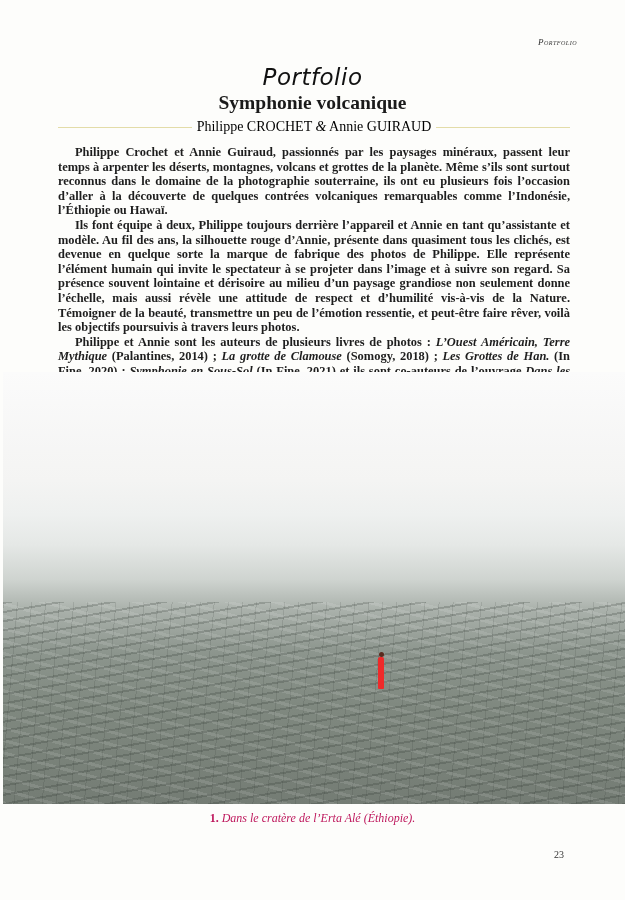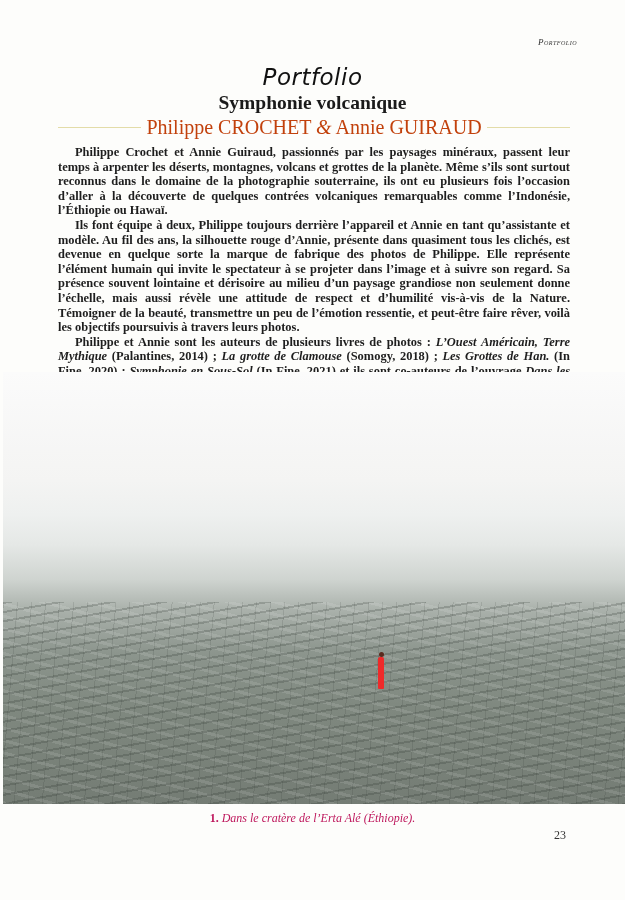--- a/index.html
+++ b/index.html
@@ -8,21 +8,21 @@
   .running-head { position:absolute; top:37px; right:48px; font-style:italic; font-size:9px;
          letter-spacing:0.5px; font-variant:small-caps; color:#333; }
   .kicker { position:absolute; top:64px; left:0; width:625px; text-align:center;
          font-family:"DejaVu Sans", sans-serif; font-style:italic; font-size:23px; color:#111;
          letter-spacing:0.5px; }
   .title { position:absolute; top:92px; left:0; width:625px; text-align:center;
          font-size:19.5px; font-weight:bold; color:#1a1a1a; }
   .byline-row { position:absolute; top:117px; left:58px; width:512px; height:20px;
          display:flex; align-items:center; }
   .rule { flex:1; height:1px; background:#e3dca8; }
-  .byline { padding:0 5px; font-size:20px; white-space:nowrap; color:#c2410c; }
+  .byline { padding:0 5px; font-size:14px; white-space:nowrap; color:#000000; }
   .amp { font-style:italic; }
   .body { position:absolute; top:145px; left:58px; width:512px; font-size:12.45px;
          line-height:14.6px; text-align:justify; hyphens:auto; }
   .body p { margin:0; text-indent:17px;font-weight:bold; }
   .body p.more { margin-top:4px; }
   .end-mark { display:inline-block; width:8px; height:8px; border:1.3px solid #222;
          float:right; margin-top:3px; margin-right:1px; }
   .photo { position:absolute; top:372px; left:3px; width:622px; height:432px; overflow:hidden;
          background:linear-gradient(to bottom,#fbfbfb 0%,#f4f4f3 25%,#eef0ef 33%,#e5e8e6 40%,
          #cfd4d0 48%,#aab1ab 55%,#8c958d 65%,#7f887f 78%,#747c74 100%); }
@@ -32,21 +32,21 @@
          repeating-linear-gradient(15deg, rgba(255,255,255,0.10) 0 3px, transparent 3px 12px),
          repeating-linear-gradient(95deg, rgba(30,36,32,0.12) 0 1px, transparent 1px 14px); }
   .photo .figure { position:absolute; left:375px; top:285px; width:6px; height:32px;
          background:#ee2a2a; border-radius:2px 2px 1px 1px; }
   .photo .head { position:absolute; left:376px; top:280px; width:5px; height:5px;
          background:#5a2a1e; border-radius:50%; }
   .caption { position:absolute; top:811px; left:0; width:625px; text-align:center;
          font-size:12px; color:#be185d; }
   .caption b { font-style:normal; }
   .caption i { font-style:italic; }
-  .folio { position:absolute; top:828px; left:554px; font-size:12px; color:#333; }
+  .folio { position:absolute; top:849px; left:554px; font-size:10px; color:#333; }
 </style>
 </head>
 <body>
 
 <div class="running-head">Portfolio</div>
 
 <div class="kicker">Portfolio</div>
 <div class="title">Symphonie volcanique</div>
 
 <div class="byline-row">

